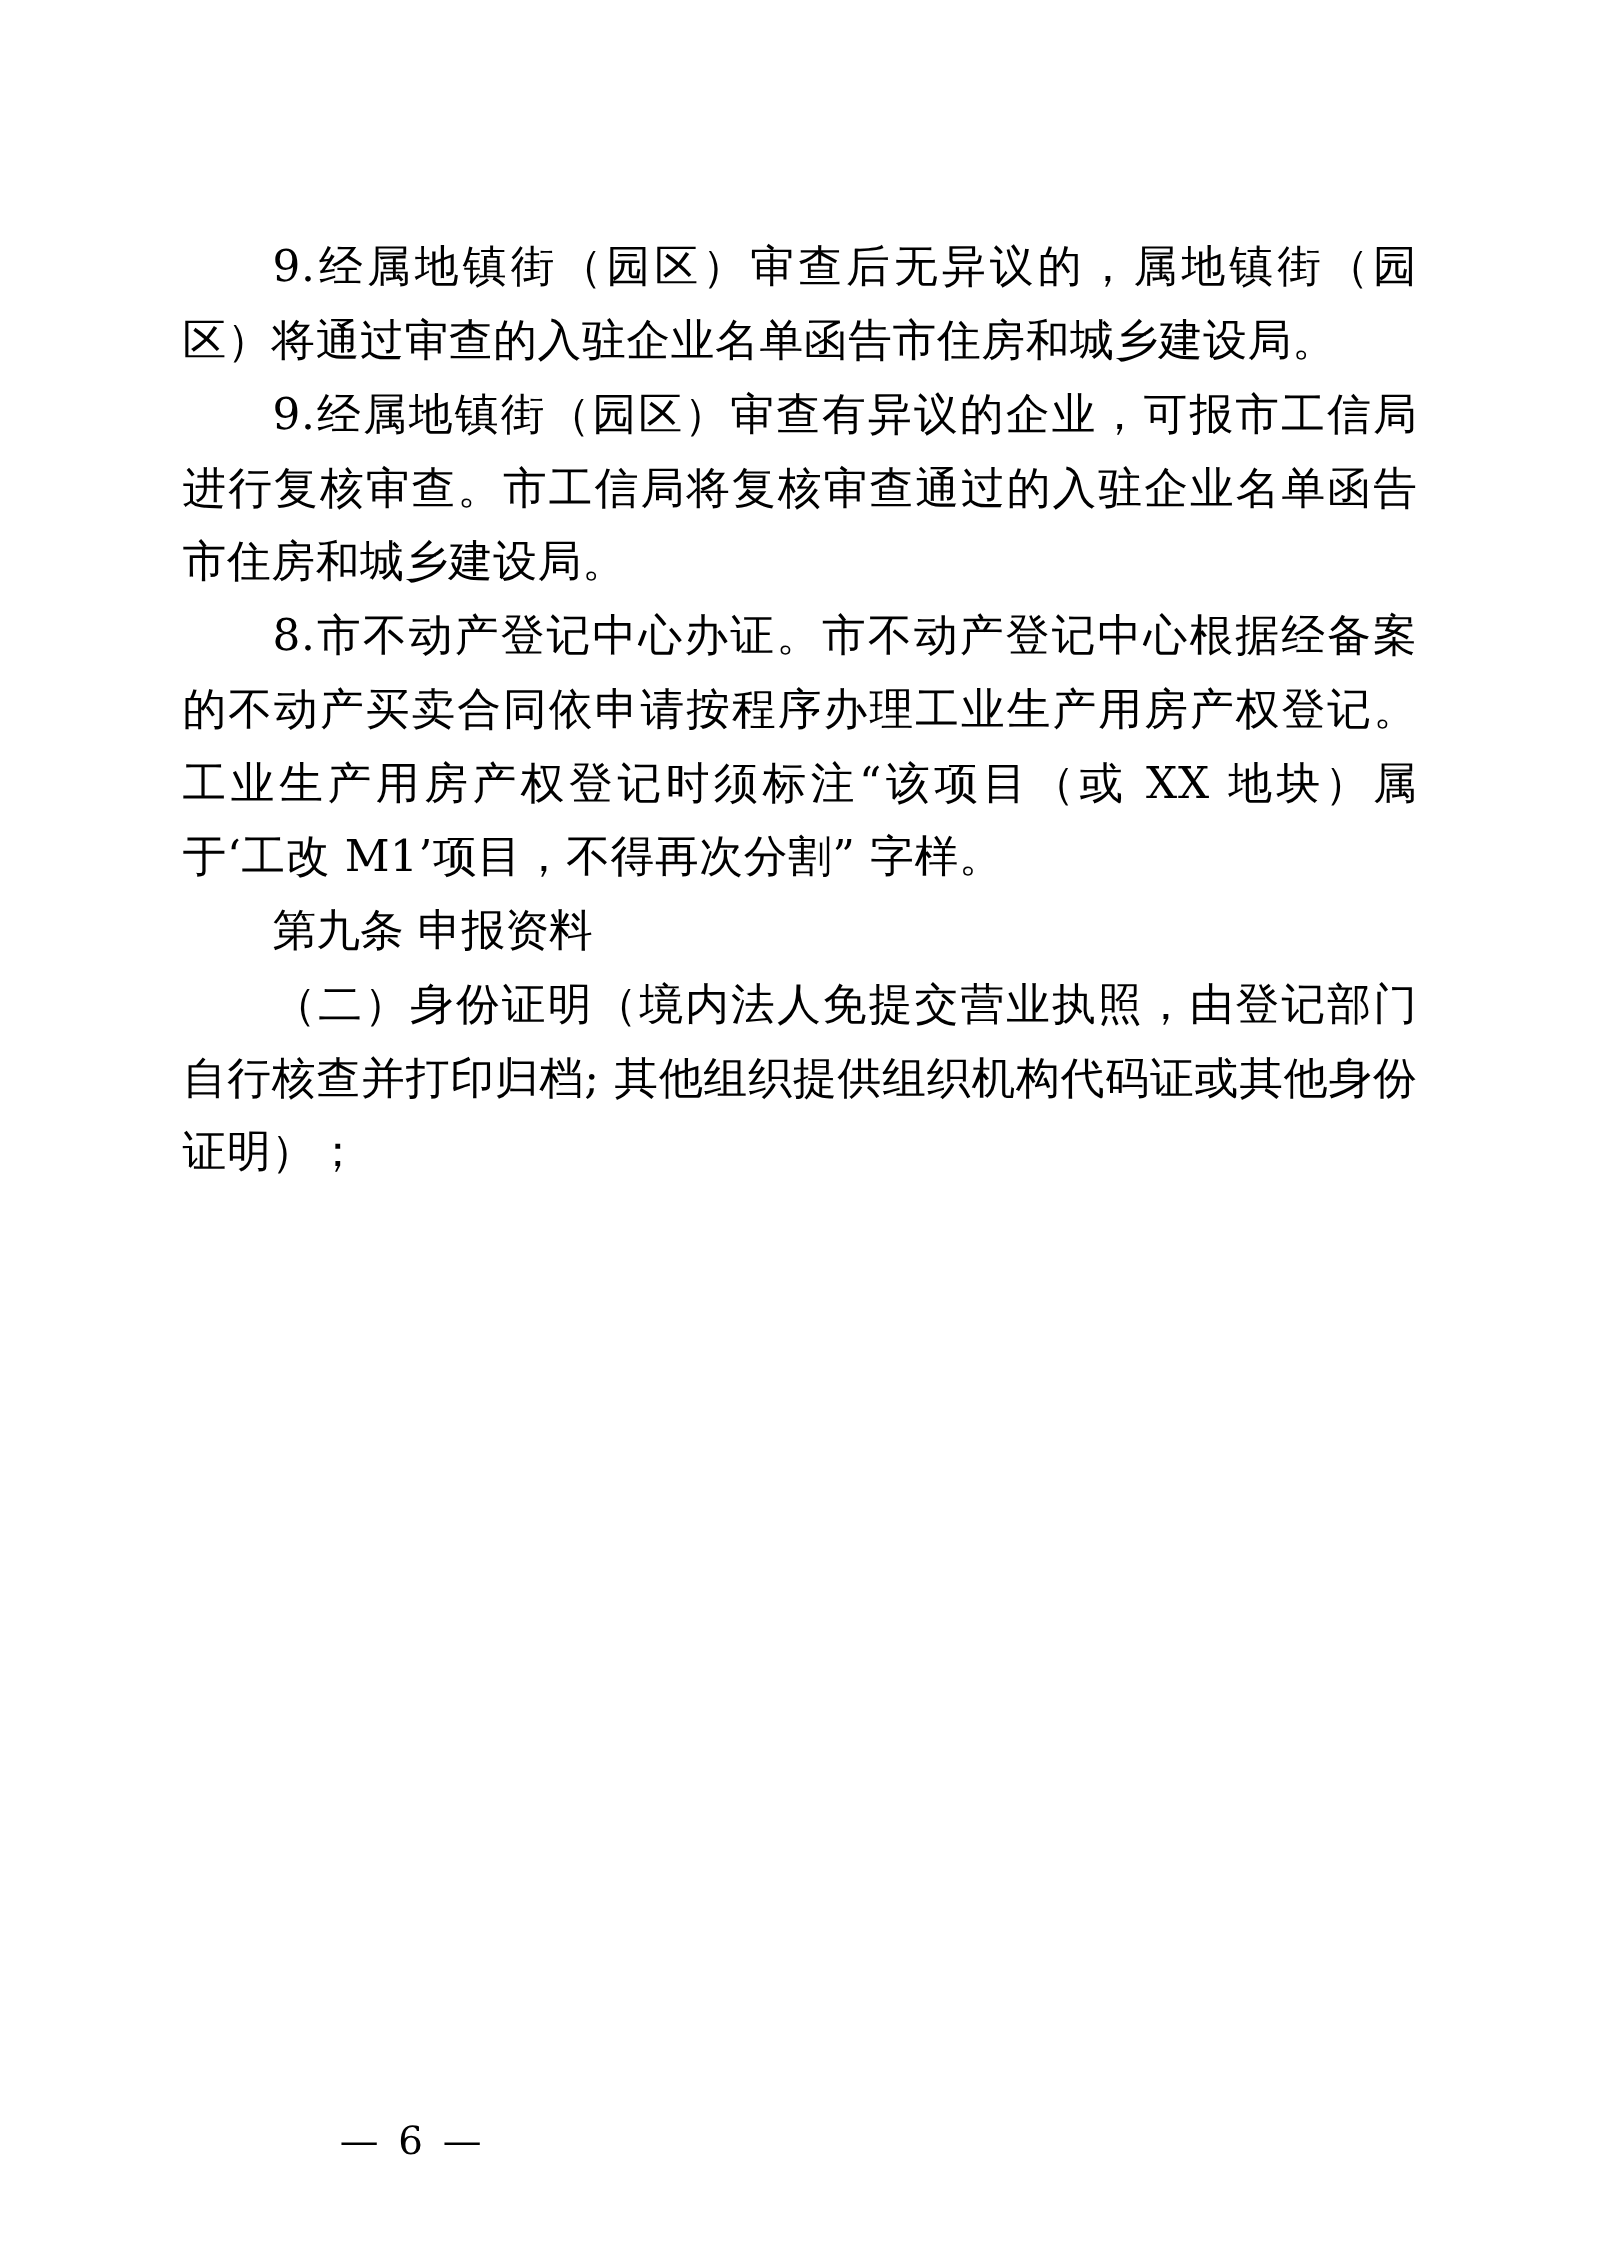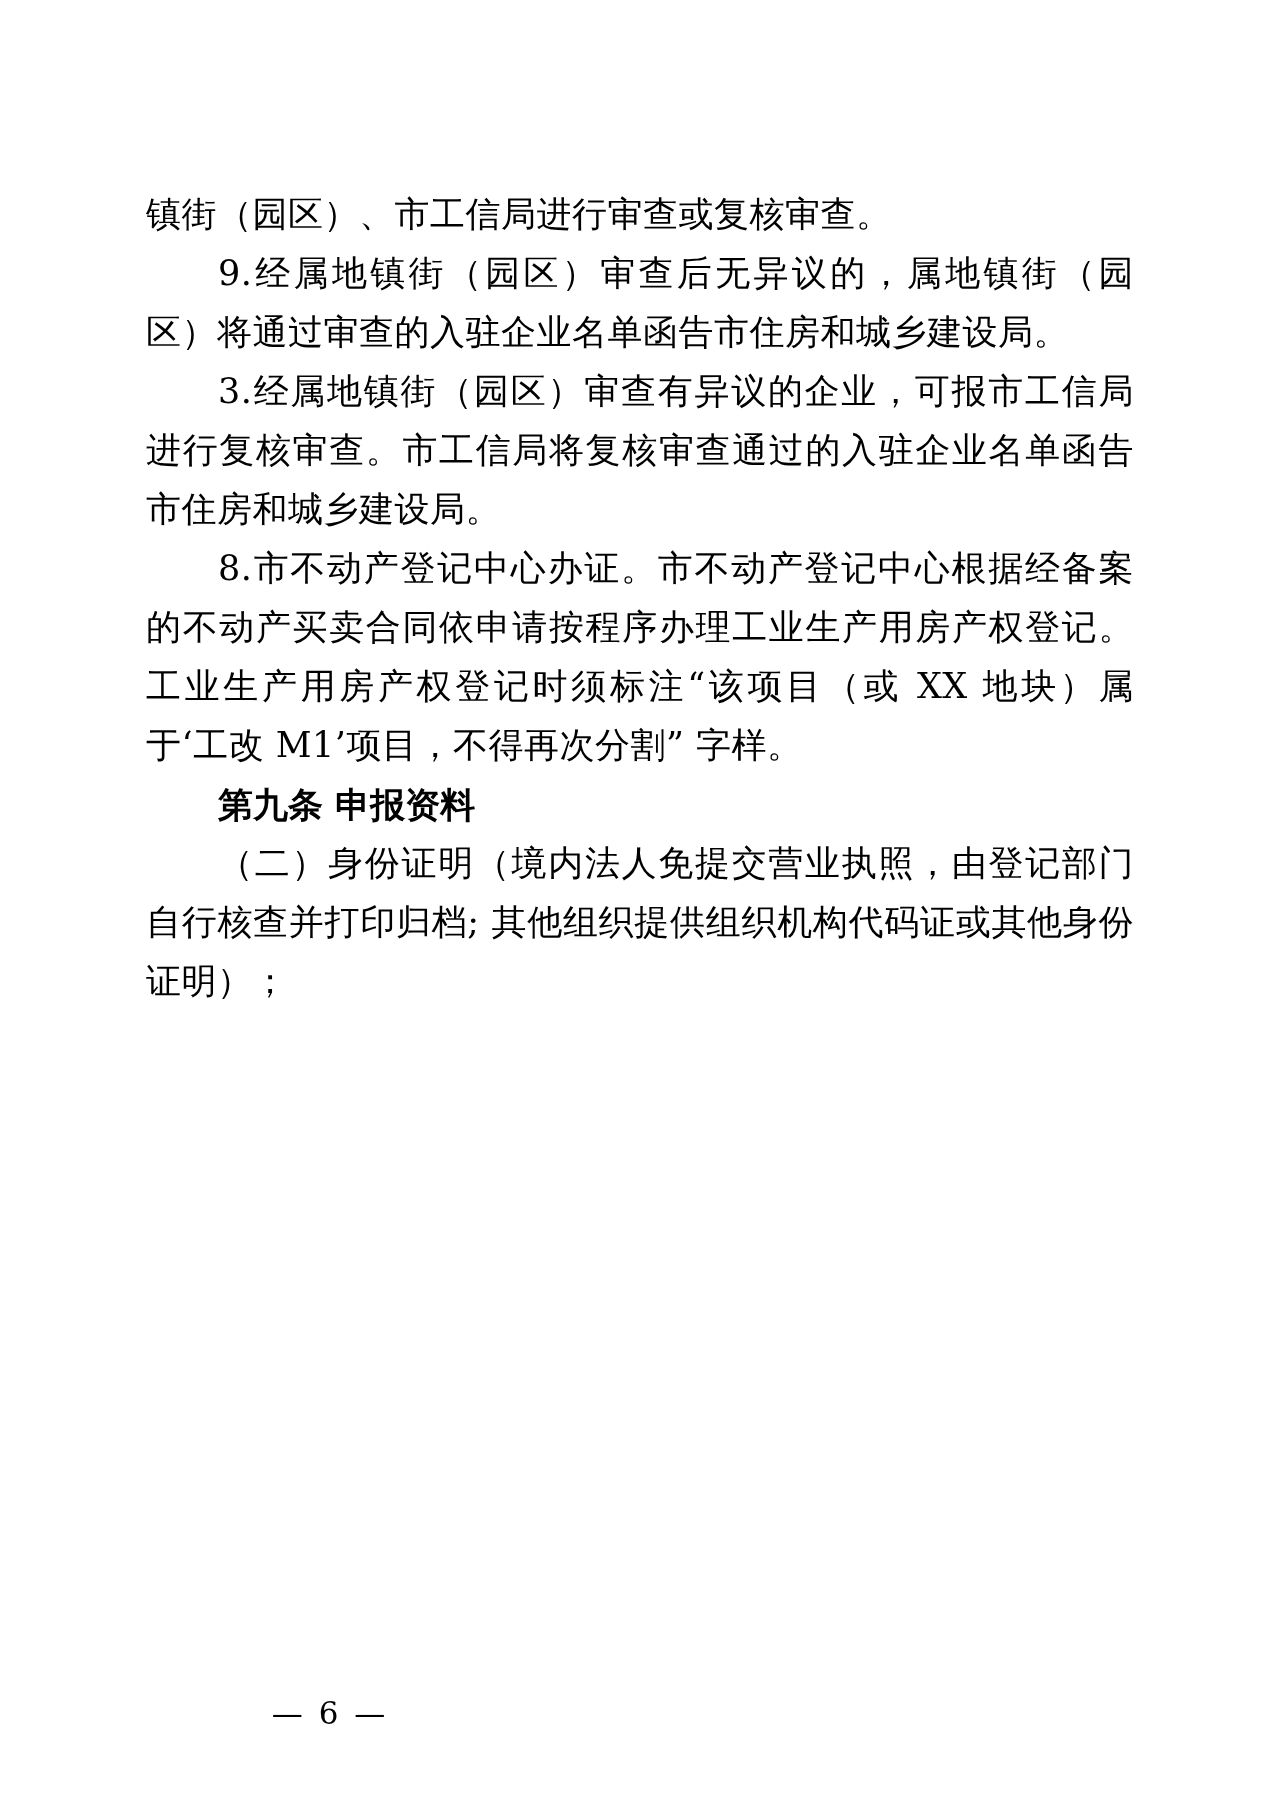--- a/index.html
+++ b/index.html
@@ -33,21 +33,21 @@
     margin: 0 0 0 0;
     white-space: pre-wrap;
     word-break: break-all;
   }
   .indent {
     text-indent: 72px;
   }
   .heading {
     font-size: 35px;
     line-height: 59px;
-    font-weight: bold;
+    font-weight: normal;
     text-indent: 72px;
     margin: 0;
   }
   .footer {
     position: absolute;
     left: 0;
     right: 0;
     bottom: 78px;
     text-align: center;
     font-size: 31px;
@@ -58,25 +58,24 @@
     display: inline-block;
     padding-right: 620px;
   }
 </style>
 </head>
 <body>
 
 <div class="page">
   <div class="content">
 
-    <p class="para">镇街（园区）、市工信局进行审查或复核审查。</p>
 
     <p class="para indent">9.经属地镇街（园区）审查后无异议的，属地镇街（园区）将通过审查的入驻企业名单函告市住房和城乡建设局。</p>
 
-    <p class="para indent">3.经属地镇街（园区）审查有异议的企业，可报市工信局进行复核审查。市工信局将复核审查通过的入驻企业名单函告市住房和城乡建设局。</p>
+    <p class="para indent">9.经属地镇街（园区）审查有异议的企业，可报市工信局进行复核审查。市工信局将复核审查通过的入驻企业名单函告市住房和城乡建设局。</p>
 
     <p class="para indent">8.市不动产登记中心办证。市不动产登记中心根据经备案的不动产买卖合同依申请按程序办理工业生产用房产权登记。工业生产用房产权登记时须标注“该项目（或 XX 地块）属于‘工改 M1’项目，不得再次分割” 字样。</p>
 
     <p class="heading">第九条  申报资料</p>
 
 
     <p class="para indent">（二）身份证明（境内法人免提交营业执照，由登记部门自行核查并打印归档; 其他组织提供组织机构代码证或其他身份证明）；</p>
 
 
   </div>

